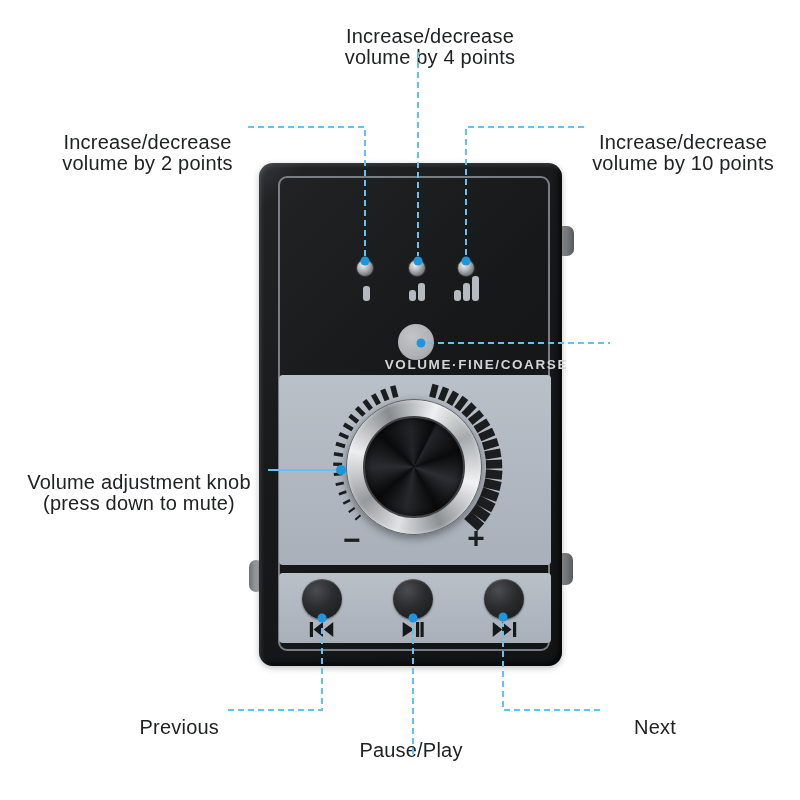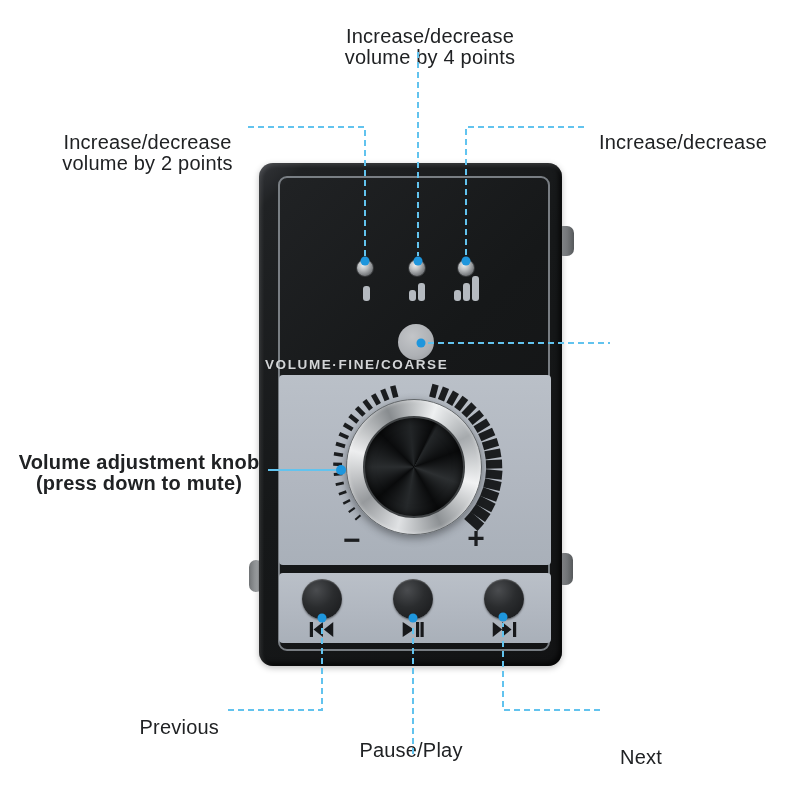--- a/index.html
+++ b/index.html
@@ -25,21 +25,21 @@
                    border:2px solid #8a8f95; border-radius:9px; opacity:.85; }
 
   .led-button { position:absolute; width:18px; height:18px; border-radius:50%;
                 background:radial-gradient(circle at 38% 32%, #eceded 0%, #b9bcbe 35%, #6f7275 75%, #4b4e50 100%);
                 border:1px solid #37393b; }
   .bar { position:absolute; width:7px; border-radius:3px; background:#b5bac0; }
 
   #mode-button { position:absolute; left:139px; top:161px; width:36px; height:36px; border-radius:50%;
                  border:none; background:radial-gradient(circle at 40% 35%, #c3c5c8 0%, #aeb1b5 60%, #94979b 100%);
                  cursor:pointer; }
-  #panel-caption { position:absolute; left:0; top:194px; width:100%; text-align:left;
+  #panel-caption { position:absolute; left:0; top:194px; width:100%; text-align:right;
                    transform:translateX(6px);
                    color:#d2d4d6; font-size:13.5px; font-weight:700; letter-spacing:1.6px; }
 
   .gray-panel { position:absolute; left:20px; width:272px; border-radius:4px;
                 background:linear-gradient(180deg,#bac0c8 0%,#b1b7c0 55%,#a9b0b9 100%); }
   #knob-panel { top:212px; height:190px; }
   #button-panel { top:410px; height:70px; }
 
   #tick-ring { position:absolute; left:0; top:0; width:272px; height:190px; }
 
@@ -78,31 +78,32 @@
     <span class="l2">volume by 4 points</span>
   </div>
 
   <div class="callout-label" style="left:40px; top:112px; width:215px;">
     <span class="l1">Increase/decrease</span>
     <span class="l2">volume by 2 points</span>
   </div>
 
   <div class="callout-label" style="left:572px; top:112px; width:222px;">
     <span class="l1">Increase/decrease</span>
-  </div>
-
-
-  <div class="callout-label" style="left:8px; top:432px; width:262px;font-weight:bold;">
+    <span class="l2">volume by 10 points</span>
+  </div>
+
+
+  <div class="callout-label" style="left:8px; top:452px; width:262px;">
     <span class="l1">Volume adjustment knob</span>
     <span class="l2">(press down to mute)</span>
   </div>
 
   <div class="callout-label" style="left:139px; top:697px; width:80px; text-align:right;">Previous</div>
 
-  <div class="callout-label" style="left:606px; top:727px; width:70px; text-align:center;">Next</div>
+  <div class="callout-label" style="left:606px; top:697px; width:70px; text-align:right;">Next</div>
 
   <div class="callout-label" style="left:336px; top:720px; width:150px;">Pause/Play</div>
 
   <svg id="callouts" viewBox="0 0 800 800">
     <g fill="none" stroke="#62c3ee" stroke-width="2" stroke-dasharray="6 4">
       <polyline points="418,52 418,256"></polyline>
       <polyline points="248,127 365,127 365,256"></polyline>
       <polyline points="584,127 466,127 466,256"></polyline>
       <polyline points="428,343 610,343"></polyline>
       <polyline points="228,710 322,710 322,624"></polyline>

